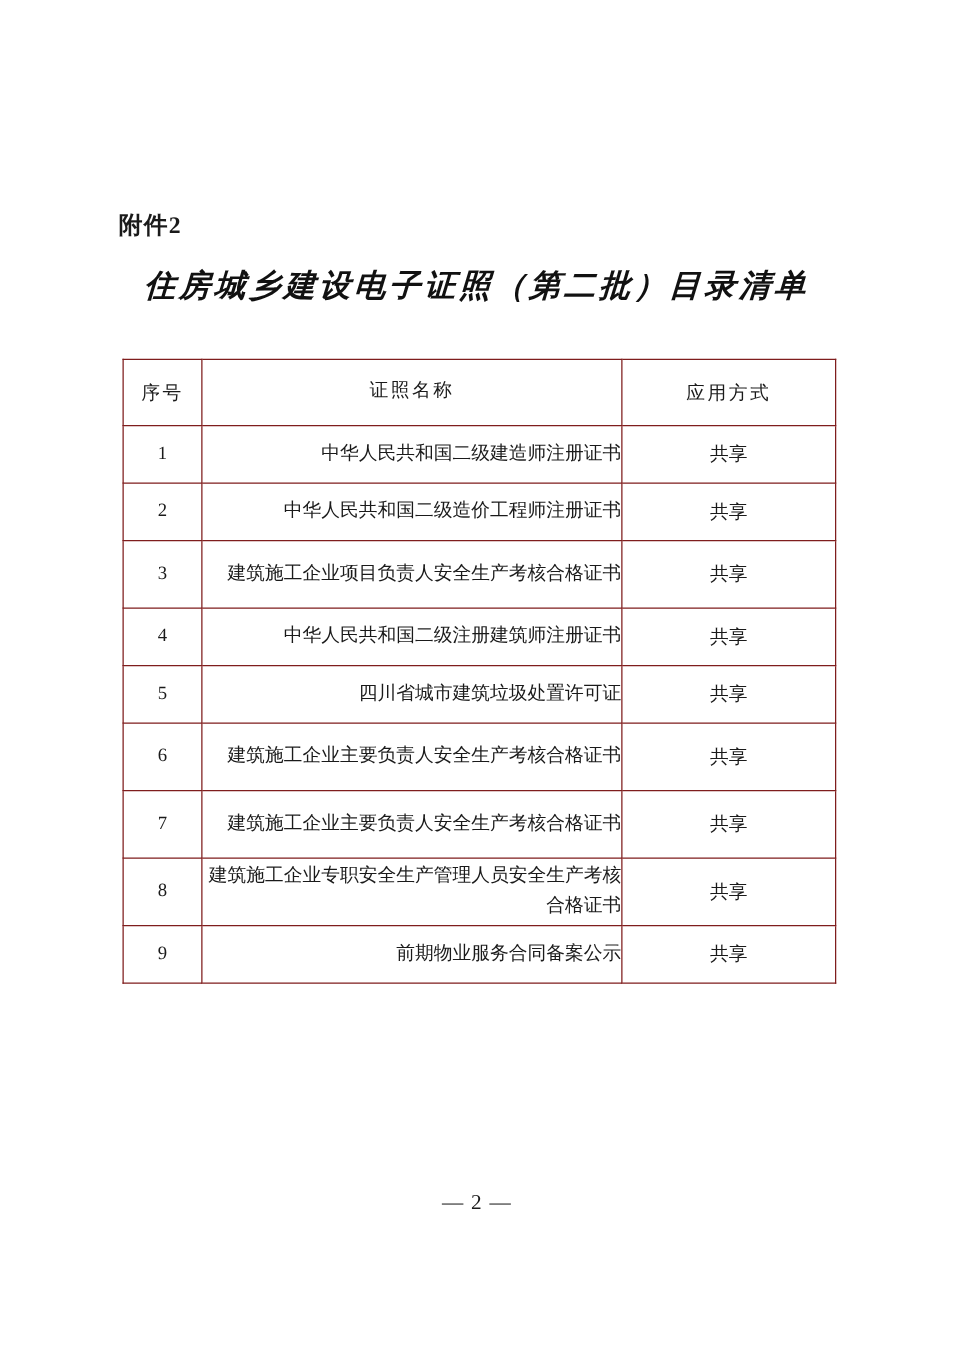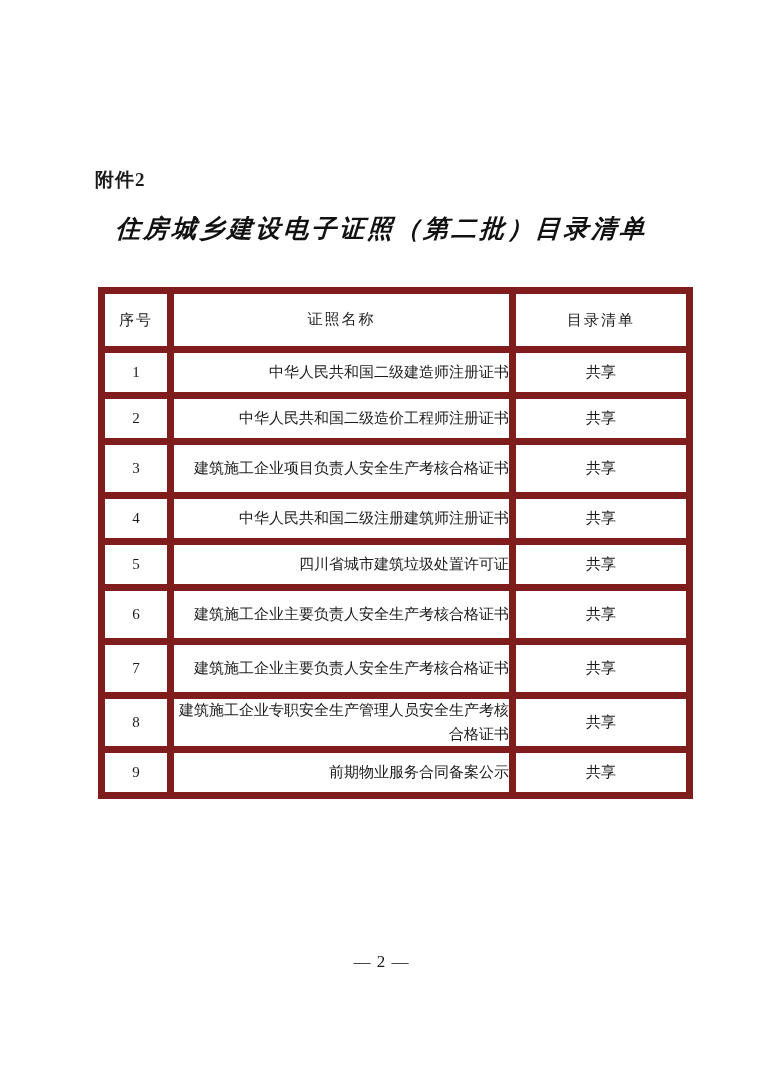--- a/index.html
+++ b/index.html
@@ -48,21 +48,21 @@
   table.catalog {
     position: absolute;
     left: 98px;
     top: 287px;
     width: 567px;
     border-collapse: collapse;
     table-layout: fixed;
     background: #fff;
   }
   table.catalog td, table.catalog th {
-    border: 7px solid #7f1d1d;
+    border: 1px solid #7f1d1d;
     font-size: 15px;
     font-weight: normal;
     font-family: "Liberation Serif", "DejaVu Serif", serif;
     padding: 0;
   }
   th.col-no, td.col-no {
     width: 62px;
     text-align: center;
     vertical-align: middle;
   }
@@ -111,21 +111,21 @@
 
   <div class="attachment-label">附件2</div>
 
   <div class="doc-title">住房城乡建设电子证照（第二批）目录清单</div>
 
   <table class="catalog">
     <thead>
       <tr>
         <th class="col-no">序号</th>
         <th class="col-name">证照名称</th>
-        <th class="col-use">目录清单</th>
+        <th class="col-use">应用方式</th>
       </tr>
     </thead>
     <tbody>
       <tr>
         <td class="col-no">1</td>
         <td class="col-name">中华人民共和国二级建造师注册证书</td>
         <td class="col-use">共享</td>
       </tr>
       <tr>
         <td class="col-no">2</td>

